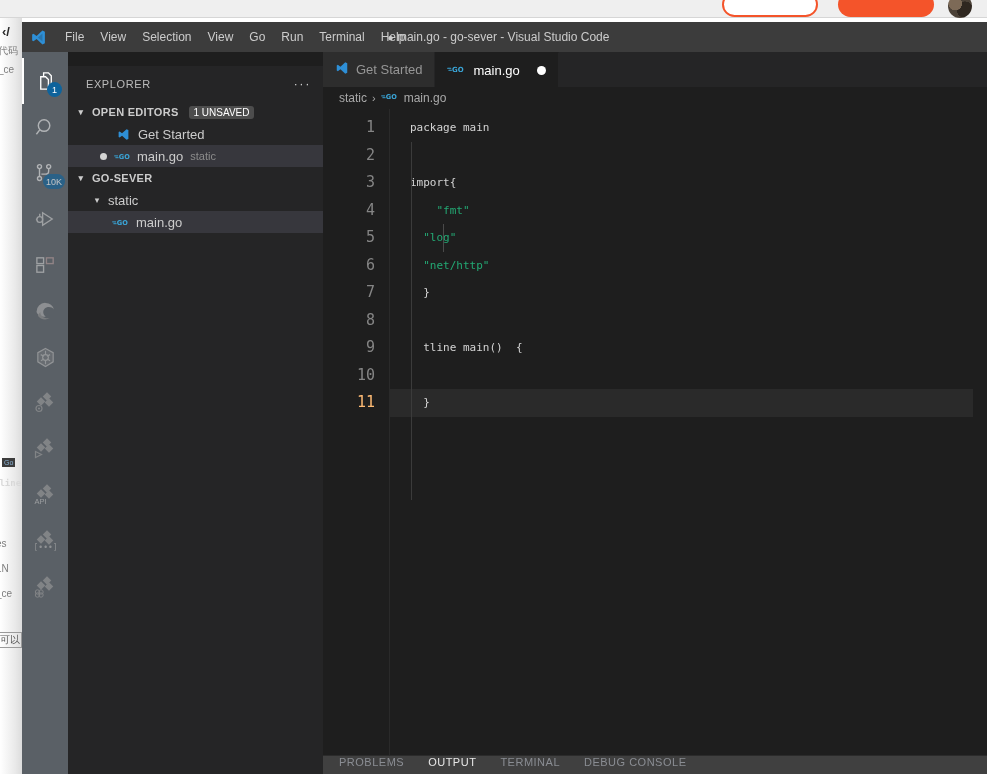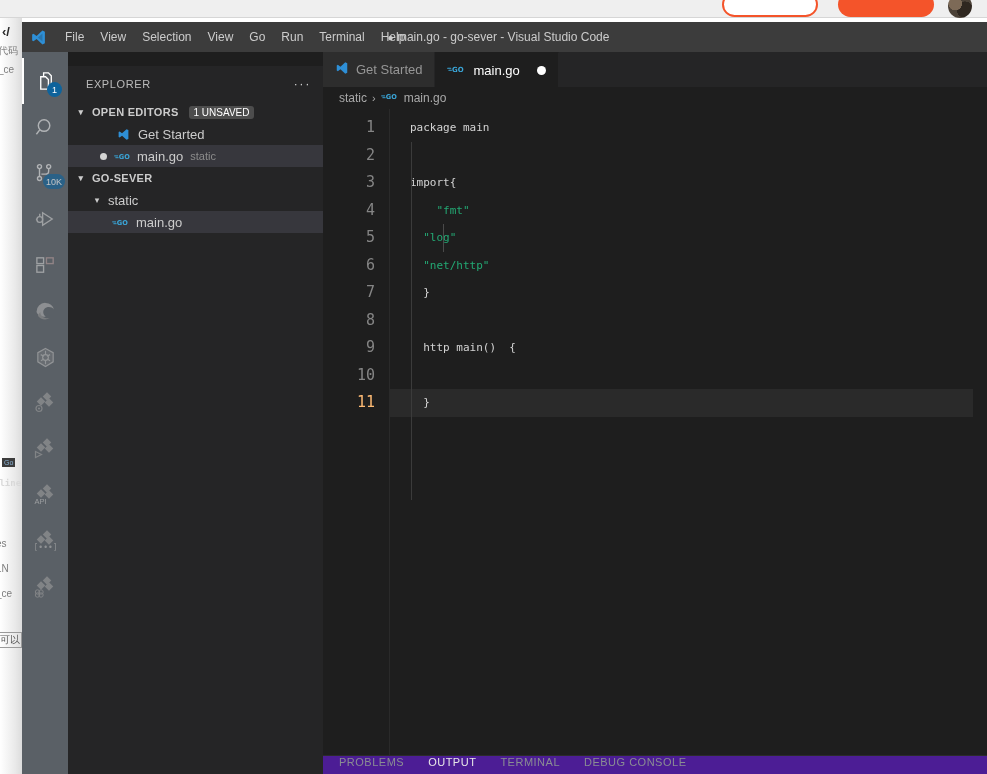--- a/index.html
+++ b/index.html
@@ -131,21 +131,21 @@
   .cline.active-line { background:#2a2a2a; }
   .str { color:#23a974; }
   .indent-guide {
     position:absolute; left:21px; top:33px; width:1px; height:358px; background:#3b3b3b;
   }
   .indent-guide2 {
     position:absolute; left:53px; top:115px; width:1px; height:28px; background:#4a4a4a;
   }
 
   
-  .panel { height:19px; background:#4c1d95; flex-shrink:0; border-top:1px solid #2b2b2b; }
+  .panel { height:19px; background:#404040; flex-shrink:0; border-top:1px solid #2b2b2b; }
   .panel-tabs { display:flex; gap:24px; padding-left:16px; font-size:11px; letter-spacing:.5px; color:#8a8d93; }
   .panel-tabs .pt.active { color:#e7e7e7; }
 
   
   .rightstrip { position:absolute; right:0; top:0; width:14px; height:100%; background:#1e1e1e; }
 </style>
 </head>
 <body>
 
 <div id="root">
@@ -431,21 +431,21 @@
             <div class="indent-guide2"></div>
 
             <div class="cline"><span>package main</span></div>
             <div class="cline"></div>
             <div class="cline"><span>import{</span></div>
             <div class="cline"><span>    </span><span class="str">"fmt"</span></div>
             <div class="cline"><span>  </span><span class="str">"log"</span></div>
             <div class="cline"><span>  </span><span class="str">"net/http"</span></div>
             <div class="cline"><span>  }</span></div>
             <div class="cline"></div>
-            <div class="cline"><span>  http main()  {</span></div>
+            <div class="cline"><span>  tline main()  {</span></div>
             <div class="cline"></div>
             <div class="cline active-line"><span>  }</span></div>
           </div>
 
           <div class="rightstrip"></div>
         </div>
 
         <div class="panel">
           <div class="panel-tabs">
             <span class="pt">PROBLEMS</span>

